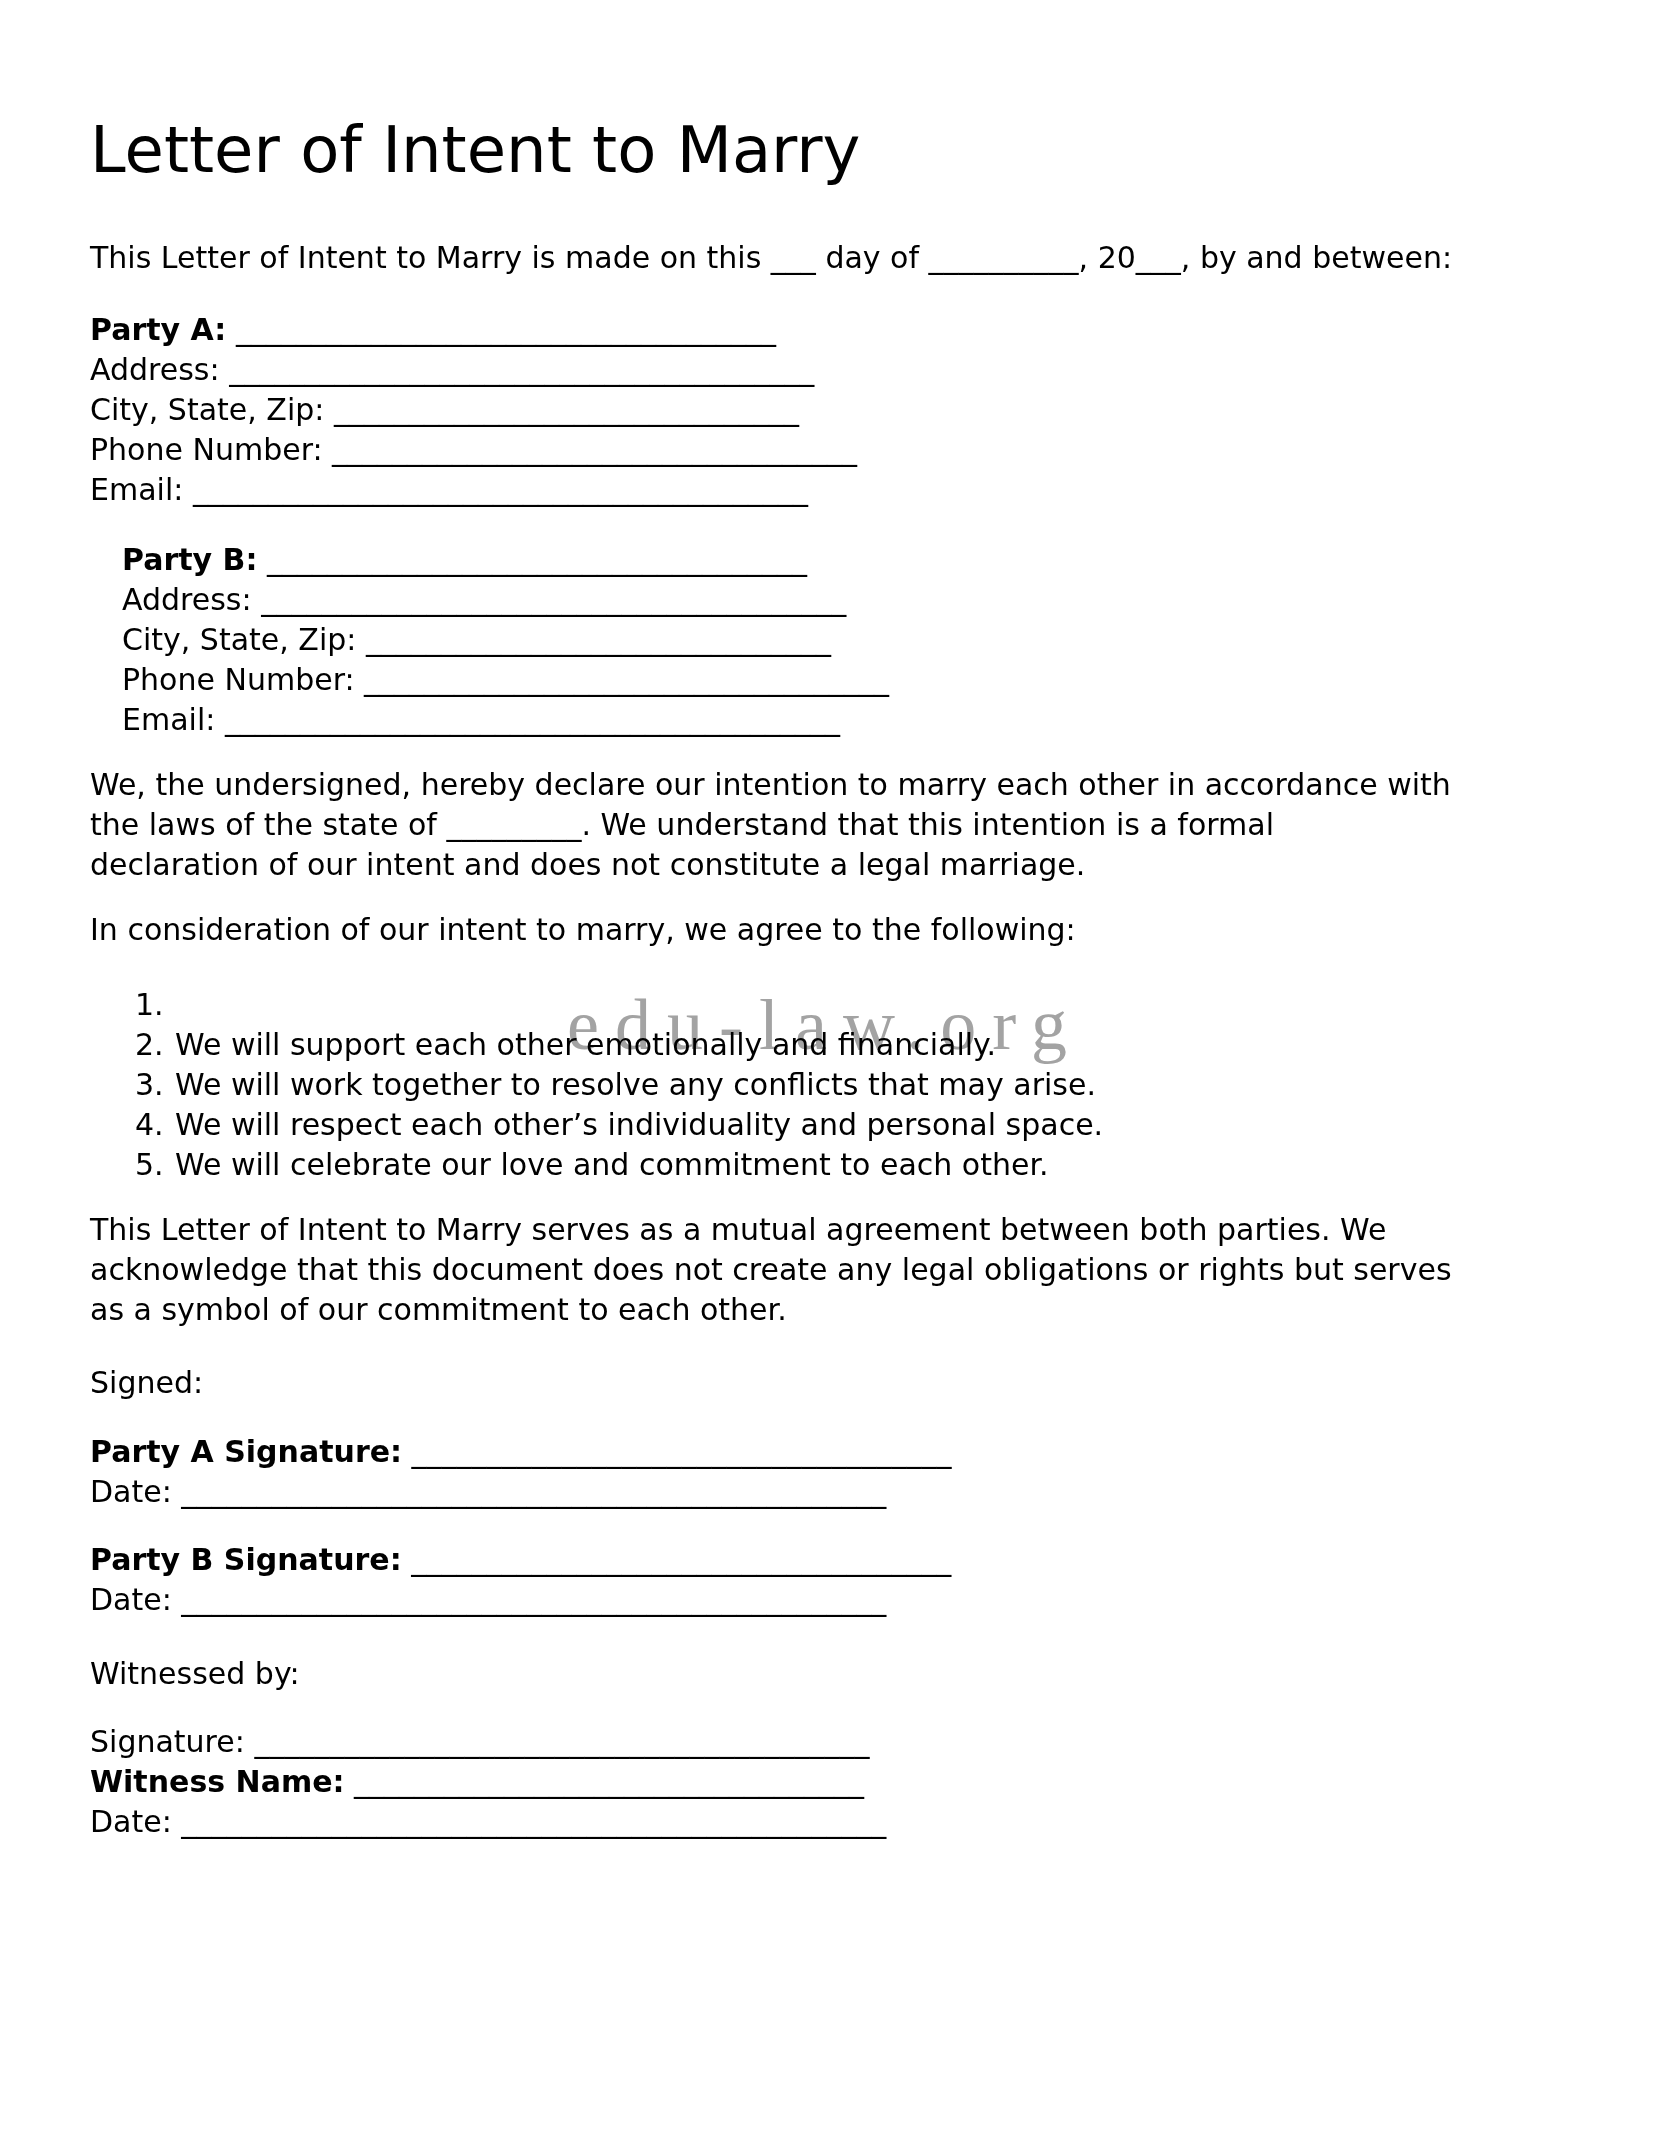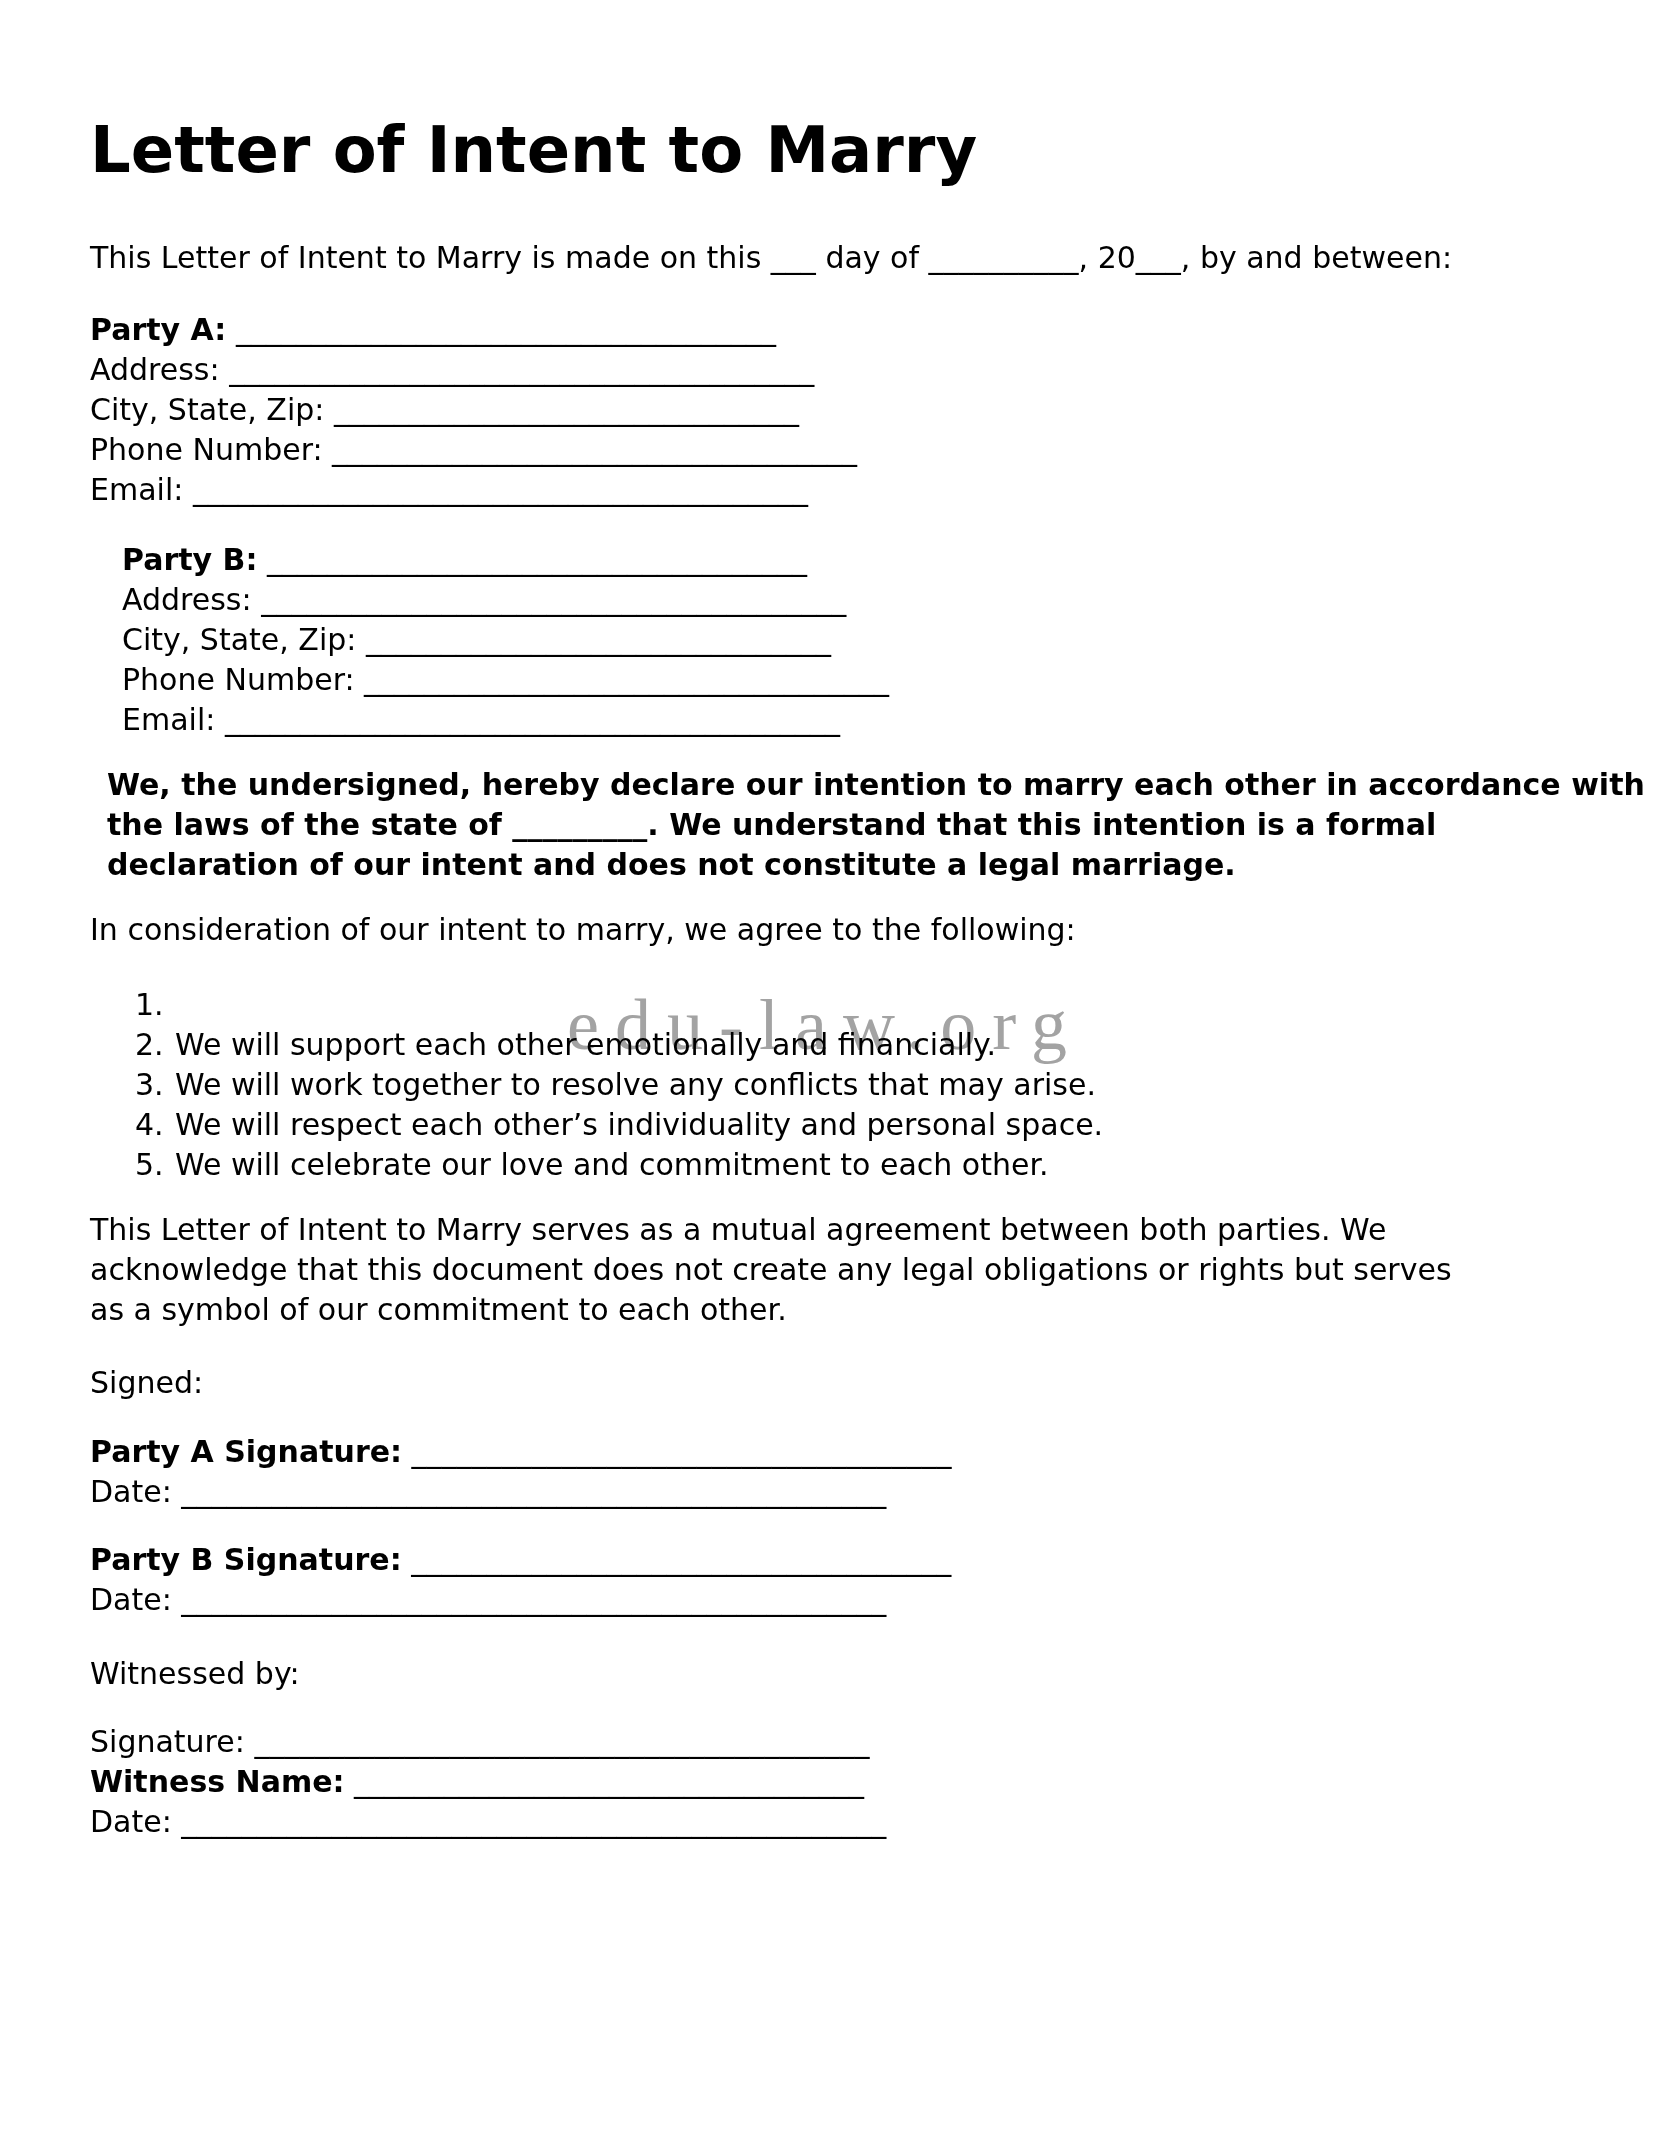--- a/index.html
+++ b/index.html
@@ -26,30 +26,30 @@
     white-space: nowrap;
   }
   .page {
     position: relative;
     z-index: 1;
     padding: 112px 90px 0 90px;
   }
   .title {
     font-size: 64px;
     line-height: 77px;
-    font-weight: bold;
+    font-weight: normal;
     margin: 0 0 49px 0;
     white-space: nowrap;
   }
   .line { white-space: nowrap; }
   .intro { margin: 0 0 32px 0; }
   .party-block { margin: 0 0 30px 0; }
   .party-block.b { margin-bottom: 25px; margin-left: 32px; }
   .bold { font-weight: bold; }
-  .para { margin: 0 0 25px 17px; font-weight: bold; }
+  .para { margin: 0 0 25px 0; }
   .consider { margin: 0 0 35px 0; }
   .agreements { margin: 0 0 25px 0; }
   .agr { display: flex; }
   .agr .num {
     width: 40px;
     margin-left: 45px;
     flex: 0 0 auto;
   }
   .closing { margin: 0 0 33px 0; }
   .signed { margin: 0 0 29px 0; }

